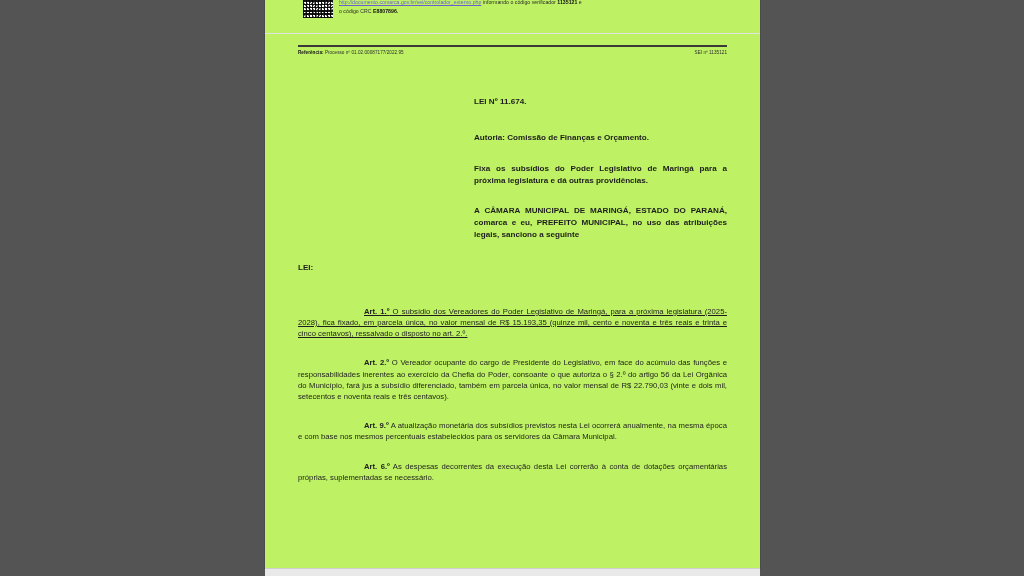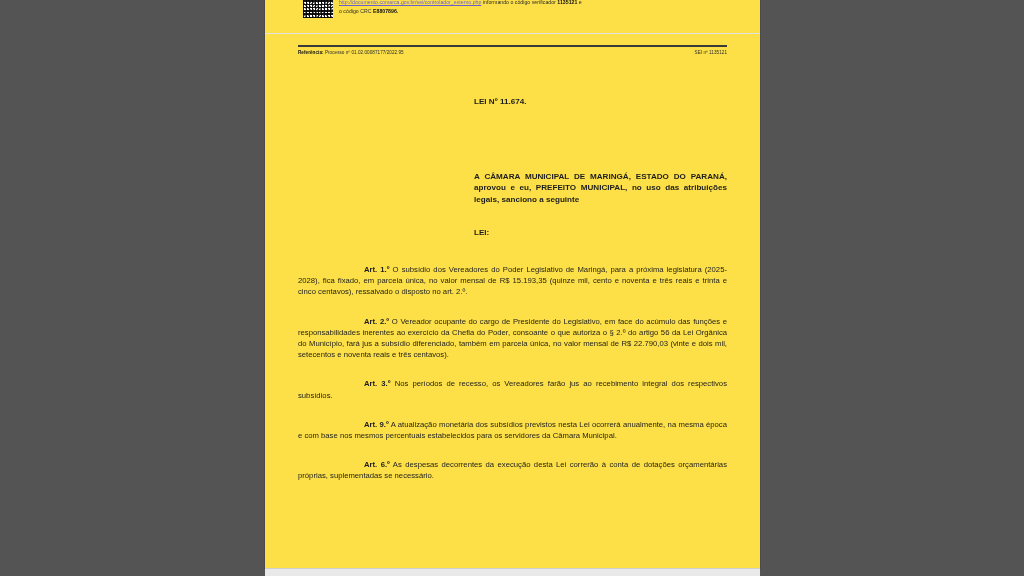--- a/index.html
+++ b/index.html
@@ -21,21 +21,21 @@
     background: #545454;
   }
 
   
   #page-sheet {
     position: absolute;
     left: 265px;
     top: 0;
     width: 495px;
     height: 568px;
-    background: #fde047;
+    background: #bef264;
     box-shadow: 0 0 0 1px rgba(0,0,0,0.10);
     overflow: hidden;
   }
 
   #page-bottom-strip {
     position: absolute;
     left: 265px;
     top: 568px;
     width: 495px;
     height: 8px;
@@ -153,38 +153,37 @@
   }
   .blk-right.justify { text-align: justify; }
   .blk-right.just-all { text-align: justify; text-align-last: left; }
 
   .sp-1 { height: 24px; }
   .sp-2 { height: 20px; }
   .sp-3 { height: 19px; }
   .sp-4 { height: 22px; }
 
   .lei-head {
-    margin-left: 176px;
     font-size: 8.1px;
     font-weight: bold;
     line-height: 11.6px;
   }
 
   .art {
     font-size: 7.7px;
     line-height: 11.2px;
     text-align: justify;
     text-align-last: left;
     margin-top: 18px;
     text-indent: 66px;
     color: #1d1d1d;
     hyphens: none;
   }
   .art b { font-weight: bold; }
-  .first-art { margin-top: 25px; }
+  .first-art { margin-top: 32px; text-decoration: underline; }
 </style>
 </head>
 <body>
 
 <div id="viewer">
 
   <div id="page-sheet">
 
     <div class="attest-band">
       <div class="attest-inner">
@@ -204,37 +203,38 @@
         <div>SEI nº 1135121</div>
       </div>
     </div>
 
     <div class="law-body">
 
       <div class="blk-right">LEI Nº 11.674.</div>
 
       <div class="sp-1"></div>
 
+      <div class="blk-right">Autoria: Comissão de Finanças e Orçamento.</div>
 
       <div class="sp-2"></div>
 
+      <div class="blk-right justify">Fixa os subsídios do Poder Legislativo de Maringá para a próxima legislatura e dá outras providências.</div>
 
       <div class="sp-3"></div>
 
-      <div class="blk-right just-all">A CÂMARA MUNICIPAL DE MARINGÁ, ESTADO DO PARANÁ, aprovou e eu, PREFEITO MUNICIPAL, no uso das atribuições legais, sanciono a seguinte</div>
+      <div class="blk-right just-all">A CÂMARA MUNICIPAL DE MARINGÁ, ESTADO DO PARANÁ, comarca e eu, PREFEITO MUNICIPAL, no uso das atribuições legais, sanciono a seguinte</div>
 
       <div class="sp-4"></div>
 
       <div class="lei-head">LEI:</div>
 
       <div class="art first-art"><b>Art. 1.º</b><span> O subsídio dos Vereadores do Poder Legislativo de Maringá, para a próxima legislatura (2025-2028), fica fixado, em parcela única, no valor mensal de R$ 15.193,35 (quinze mil, cento e noventa e três reais e trinta e cinco centavos), ressalvado o disposto no art. 2.º.</span></div>
 
       <div class="art"><b>Art. 2.º</b><span> O Vereador ocupante do cargo de Presidente do Legislativo, em face do acúmulo das funções e responsabilidades inerentes ao exercício da Chefia do Poder, consoante o que autoriza o § 2.º do artigo 56 da Lei Orgânica do Município, fará jus a subsídio diferenciado, também em parcela única, no valor mensal de R$ 22.790,03 (vinte e dois mil, setecentos e noventa reais e três centavos).</span></div>
 
-      <div class="art"><b>Art. 3.º</b><span> Nos períodos de recesso, os Vereadores farão jus ao recebimento integral dos respectivos subsídios.</span></div>
 
       <div class="art"><b>Art. 9.º</b><span> A atualização monetária dos subsídios previstos nesta Lei ocorrerá anualmente, na mesma época e com base nos mesmos percentuais estabelecidos para os servidores da Câmara Municipal.</span></div>
 
       <div class="art"><b>Art. 6.º</b><span> As despesas decorrentes da execução desta Lei correrão à conta de dotações orçamentárias próprias, suplementadas se necessário.</span></div>
 
     </div>
 
   </div>
 
   <div id="page-bottom-strip"></div>

